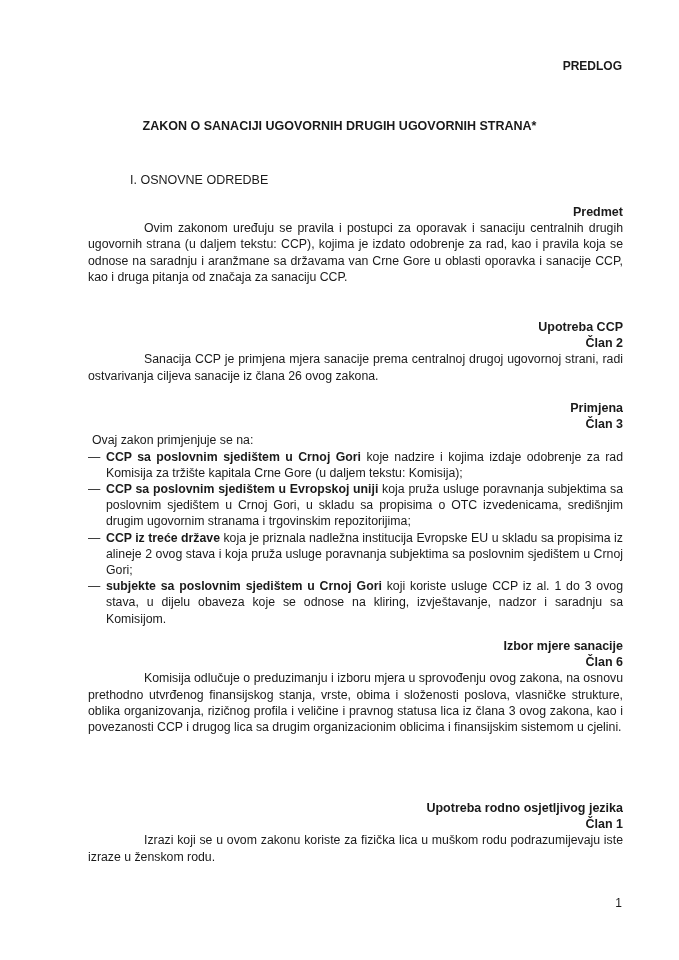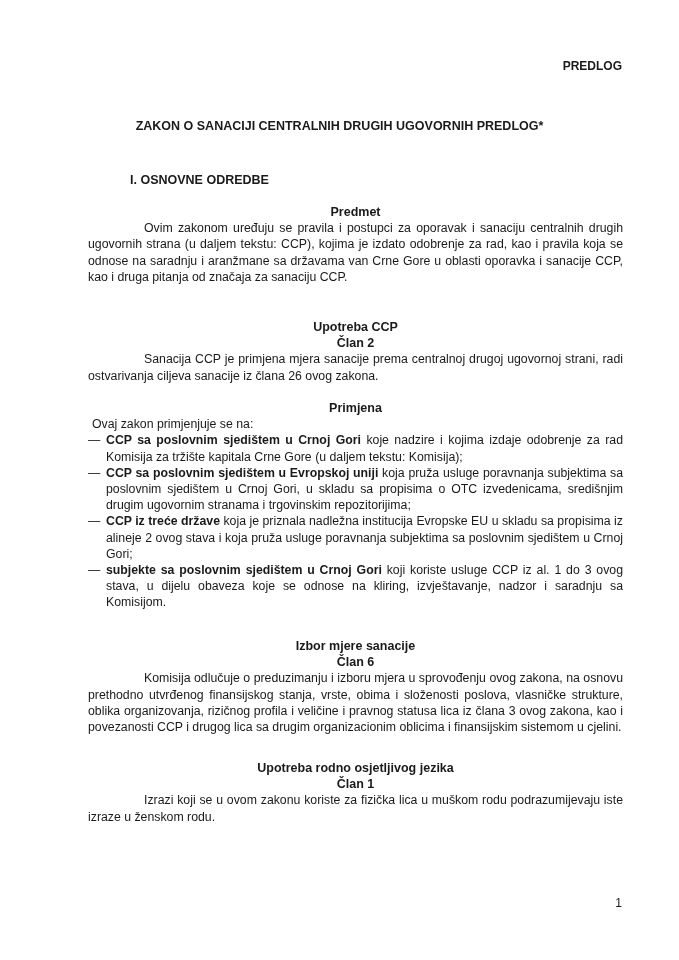--- a/index.html
+++ b/index.html
@@ -3,56 +3,57 @@
 <meta charset="utf-8">
 <style>
   html, body { margin: 0; padding: 0; background: #ffffff; }
   body { width: 679px; height: 960px; position: relative; overflow: hidden;
          font-family: "Liberation Sans", sans-serif; color: #1a1a1a; }
   .page { position: absolute; left: 0; top: 0; width: 679px; height: 848px; margin-top: 11px; }
   .predlog { position: absolute; right: 57px; top: 48px; font-size: 12px; font-weight: bold;
              font-family: "Liberation Sans", sans-serif; letter-spacing: 0; }
   .law-title { position: absolute; left: 0; width: 679px; top: 108px; text-align: center;
                font-size: 12.5px; font-weight: bold; }
-  .section-title { position: absolute; left: 88px; top: 162px; font-size: 12.5px; font-weight: bold; padding-left: 42px; }
+  .section-title { position: absolute; left: 88px; top: 162px; font-size: 12.5px; font-weight: normal; padding-left: 42px; }
   .article { position: absolute; left: 88px; width: 535px; font-size: 12.3px; line-height: 16.2px; }
-  .art-head { text-align: center; font-weight: bold; font-size: 12.5px; line-height: 16.2px; }
+  .art-head { text-align: right; font-weight: bold; font-size: 12.5px; line-height: 16.2px; }
   .para { text-align: justify; text-indent: 0; }
   .para.indent { text-indent: 56px; }
   .intro { margin-left: 4px; }
   ul.dash { list-style: none; margin: 0; padding: 0; }
   ul.dash li { position: relative; padding-left: 18px; text-align: justify; }
   ul.dash li .dash-mark { position: absolute; left: 0; top: 0; }
   .bold { font-weight: bold; }
   .page-num { position: absolute; right: 57px; top: 885px; font-size: 12px; }
 </style>
 </head>
 <body>
 
 <div class="page">
 
   <div class="predlog">PREDLOG</div>
 
-  <div class="law-title">ZAKON O SANACIJI CENTRALNIH DRUGIH UGOVORNIH PREDLOG*</div>
+  <div class="law-title">ZAKON O SANACIJI UGOVORNIH DRUGIH UGOVORNIH STRANA*</div>
 
   <div class="section-title">I. OSNOVNE ODREDBE</div>
 
   <div class="article" style="top:193px;">
     <div class="art-head">Predmet</div>
     <div class="para indent">Ovim zakonom uređuju se pravila i postupci za oporavak i sanaciju centralnih drugih ugovornih strana (u daljem tekstu: CCP), kojima je izdato odobrenje za rad, kao i pravila koja se odnose na saradnju i aranžmane sa državama van Crne Gore u oblasti oporavka i sanacije CCP, kao i druga pitanja od značaja za sanaciju CCP.</div>
   </div>
 
   <div class="article" style="top:308px;">
     <div class="art-head">Upotreba CCP</div>
     <div class="art-head">Član 2</div>
     <div class="para indent">Sanacija CCP je primjena mjera sanacije prema centralnoj drugoj ugovornoj strani, radi ostvarivanja ciljeva sanacije iz člana 26 ovog zakona.</div>
   </div>
 
   <div class="article" style="top:389px;">
     <div class="art-head">Primjena</div>
+    <div class="art-head">Član 3</div>
     <div class="para intro">Ovaj zakon primjenjuje se na:</div>
     <ul class="dash">
       <li>
         <span class="dash-mark">—</span>
         <span class="bold">CCP sa poslovnim sjedištem u Crnoj Gori</span><span> koje nadzire i kojima izdaje odobrenje za rad Komisija za tržište kapitala Crne Gore (u daljem tekstu: Komisija);</span>
       </li>
       <li>
         <span class="dash-mark">—</span>
         <span class="bold">CCP sa poslovnim sjedištem u Evropskoj uniji</span><span> koja pruža usluge poravnanja subjektima sa poslovnim sjedištem u Crnoj Gori, u skladu sa propisima o OTC izvedenicama, središnjim drugim ugovornim stranama i trgovinskim repozitorijima;</span>
       </li>
@@ -66,20 +67,20 @@
       </li>
     </ul>
   </div>
 
   <div class="article" style="top:627px;">
     <div class="art-head">Izbor mjere sanacije</div>
     <div class="art-head">Član 6</div>
     <div class="para indent">Komisija odlučuje o preduzimanju i izboru mjera u sprovođenju ovog zakona, na osnovu prethodno utvrđenog finansijskog stanja, vrste, obima i složenosti poslova, vlasničke strukture, oblika organizovanja, rizičnog profila i veličine i pravnog statusa lica iz člana 3 ovog zakona, kao i povezanosti CCP i drugog lica sa drugim organizacionim oblicima i finansijskim sistemom u cjelini.</div>
   </div>
 
-  <div class="article" style="top:749px;">
+  <div class="article" style="top:789px;">
     <div class="art-head">Upotreba rodno osjetljivog jezika</div>
     <div class="art-head">Član 1</div>
     <div class="para indent">Izrazi koji se u ovom zakonu koriste za fizička lica u muškom rodu podrazumijevaju iste izraze u ženskom rodu.</div>
   </div>
 
   <div class="page-num">1</div>
 </div>
 
 </body></html>

